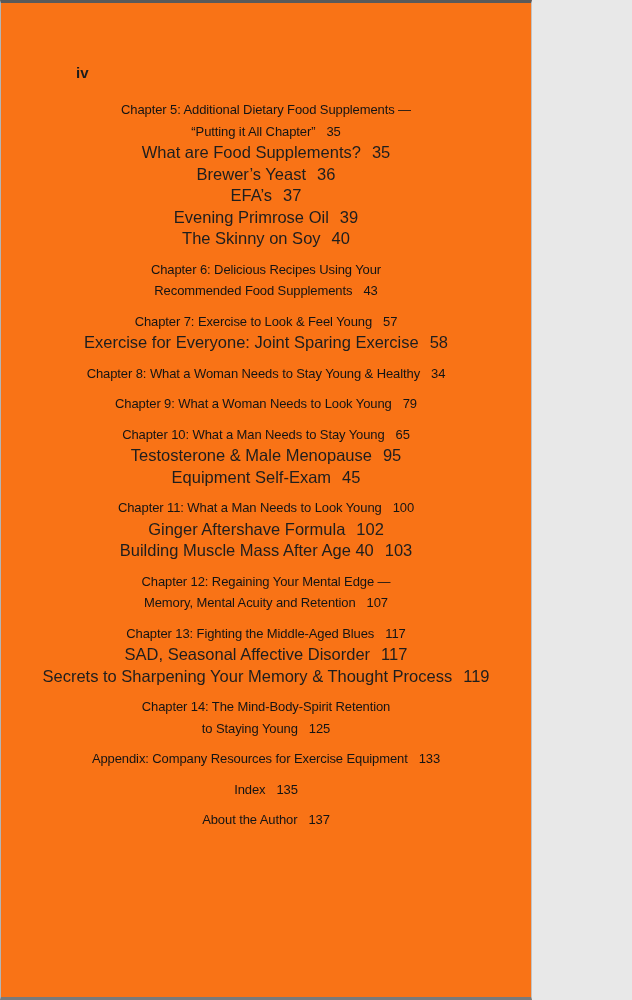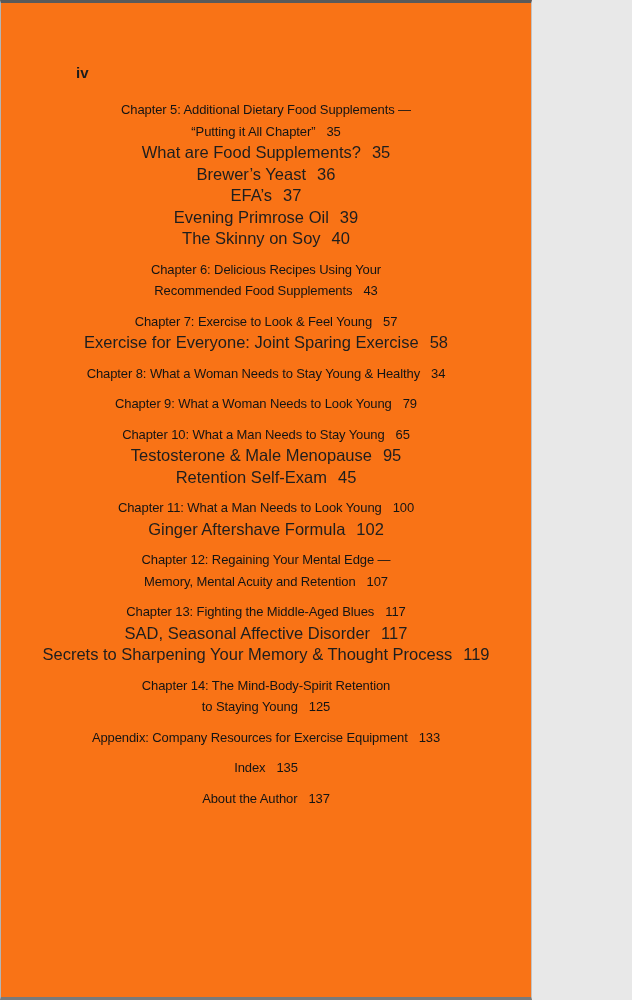--- a/index.html
+++ b/index.html
@@ -107,25 +107,26 @@
       </div>
       <div class="toc-entry">
         <div class="heading-line"><span>Chapter 8: What a Woman Needs to Stay Young &amp; Healthy</span><span class="page-num">34</span></div>
       </div>
       <div class="toc-entry">
         <div class="heading-line"><span>Chapter 9: What a Woman Needs to Look Young</span><span class="page-num">79</span></div>
       </div>
       <div class="toc-entry">
         <div class="heading-line"><span>Chapter 10: What a Man Needs to Stay Young</span><span class="page-num">65</span></div>
         <div class="sub-line"><span>Testosterone &amp; Male Menopause</span><span class="page-num">95</span></div>
-        <div class="sub-line"><span>Retention Self-Exam</span><span class="page-num">45</span></div>
+        <div class="sub-line"><span>Equipment Self-Exam</span><span class="page-num">45</span></div>
       </div>
       <div class="toc-entry">
         <div class="heading-line"><span>Chapter 11: What a Man Needs to Look Young</span><span class="page-num">100</span></div>
         <div class="sub-line"><span>Ginger Aftershave Formula</span><span class="page-num">102</span></div>
+        <div class="sub-line"><span>Building Muscle Mass After Age 40</span><span class="page-num">103</span></div>
       </div>
       <div class="toc-entry">
         <div class="heading-line"><span>Chapter 12: Regaining Your Mental Edge —</span></div>
         <div class="heading-line"><span>Memory, Mental Acuity and Retention</span><span class="page-num">107</span></div>
       </div>
       <div class="toc-entry">
         <div class="heading-line"><span>Chapter 13: Fighting the Middle-Aged Blues</span><span class="page-num">117</span></div>
         <div class="sub-line"><span>SAD, Seasonal Affective Disorder</span><span class="page-num">117</span></div>
         <div class="sub-line"><span>Secrets to Sharpening Your Memory &amp; Thought Process</span><span class="page-num">119</span></div>
       </div>

